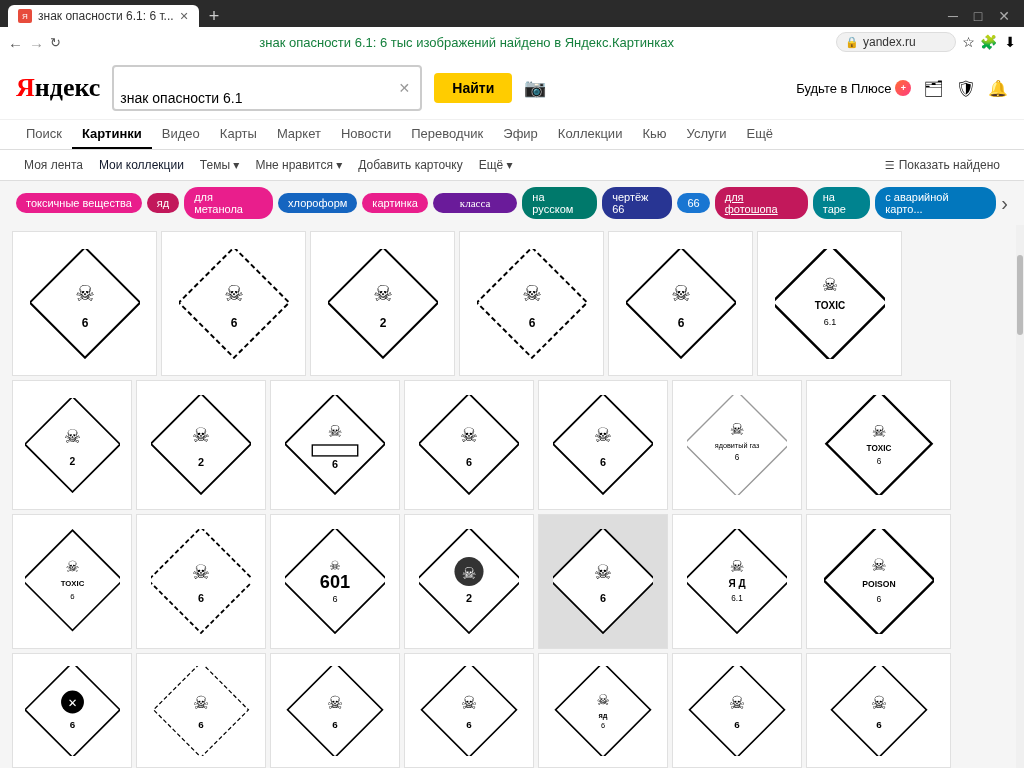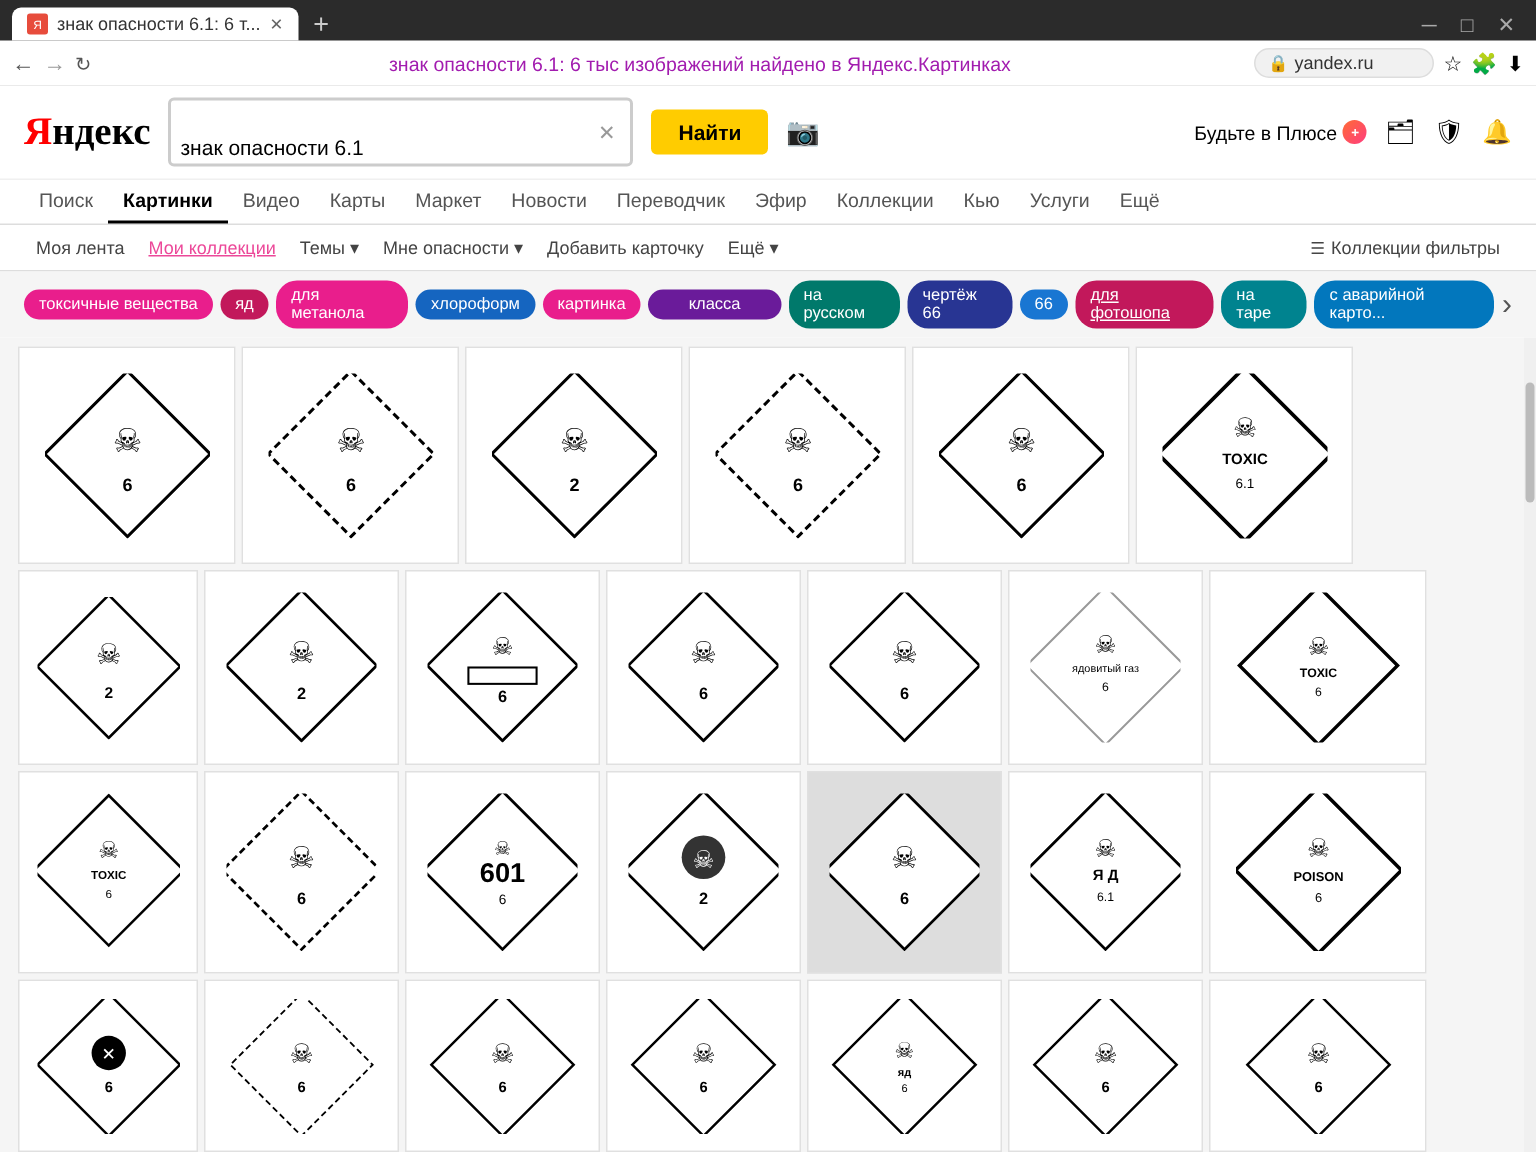--- a/index.html
+++ b/index.html
@@ -23,21 +23,21 @@
       <button style="background:none; border:none; cursor:pointer; color:#aaa; font-size:14px; padding:2px 6px;">✕</button>
     </div>
   </div>
 
   <div style="background:#fff; display:flex; align-items:center; padding:5px 8px; gap:6px;">
     <button style="background:none; border:none; cursor:pointer; color:#555; font-size:15px;">←</button>
     <button style="background:none; border:none; cursor:pointer; color:#999; font-size:15px;">→</button>
     <button style="background:none; border:none; cursor:pointer; color:#555; font-size:13px;">↻</button>
 
     <div style="flex:1; display:flex; align-items:center; justify-content:center; gap:8px;">
-      <span style="font-size:13px; color:#a21caf; text-align:center; flex:0 0 auto;margin-left:36px;">знак опасности 6.1: 6 тыс изображений найдено в Яндекс.Картинках</span>
+      <span style="font-size:13px; color:#15803d; text-align:center; flex:0 0 auto;margin-left:36px;">знак опасности 6.1: 6 тыс изображений найдено в Яндекс.Картинках</span>
     </div>
 
     <div style="display:flex; align-items:center; background:#f1f1f1; border:1px solid #ddd; border-radius:20px; padding:2px 8px; gap:4px; width:120px;">
       <span style="font-size:11px; color:#4a4;">🔒</span>
       <span style="font-size:12px; color:#333;">yandex.ru</span>
     </div>
 
     <button style="background:none; border:none; cursor:pointer; font-size:14px;">☆</button>
     <button style="background:none; border:none; cursor:pointer; font-size:14px;">🧩</button>
     <button style="background:none; border:none; cursor:pointer; font-size:14px;">⬇</button>
@@ -75,38 +75,38 @@
     <a style="padding:6px 10px; font-size:13px; color:#555; cursor:pointer; text-decoration:none; border-bottom:2px solid transparent;">Переводчик</a>
     <a style="padding:6px 10px; font-size:13px; color:#555; cursor:pointer; text-decoration:none; border-bottom:2px solid transparent;">Эфир</a>
     <a style="padding:6px 10px; font-size:13px; color:#555; cursor:pointer; text-decoration:none; border-bottom:2px solid transparent;">Коллекции</a>
     <a style="padding:6px 10px; font-size:13px; color:#555; cursor:pointer; text-decoration:none; border-bottom:2px solid transparent;">Кью</a>
     <a style="padding:6px 10px; font-size:13px; color:#555; cursor:pointer; text-decoration:none; border-bottom:2px solid transparent;">Услуги</a>
     <a style="padding:6px 10px; font-size:13px; color:#555; cursor:pointer; text-decoration:none; border-bottom:2px solid transparent;">Ещё</a>
   </div>
 
   <div style="display:flex; align-items:center; padding:4px 16px; background:#fff; border-bottom:1px solid #ddd; font-size:12px;">
     <span style="padding:4px 8px; cursor:pointer; color:#444;">Моя лента</span>
-    <span style="padding:4px 8px; cursor:pointer; color:#ec4899;text-decoration:underline;">Мои коллекции</span>
+    <span style="padding:4px 8px; cursor:pointer; color:#0f172a;">Мои коллекции</span>
     <span style="padding:4px 8px; cursor:pointer; color:#444; display:flex; align-items:center; gap:2px;">Темы ▾</span>
-    <span style="padding:4px 8px; cursor:pointer; color:#444;">Мне опасности ▾</span>
+    <span style="padding:4px 8px; cursor:pointer; color:#444;">Мне нравится ▾</span>
     <span style="padding:4px 8px; cursor:pointer; color:#444;">Добавить карточку</span>
     <span style="padding:4px 8px; cursor:pointer; color:#444;">Ещё ▾</span>
     <span style="margin-left:auto; padding:4px 8px; cursor:pointer; color:#444; display:flex; align-items:center; gap:4px;">
       <span style="font-size:11px;">☰</span>
-      <span>Коллекции фильтры</span>
+      <span>Показать найдено</span>
     </span>
   </div>
 
   <div style="display:flex; gap:5px; padding:6px 16px; background:#f5f5f5; overflow:hidden; align-items:center;">
     <span style="background:#e91e8c; color:white; border-radius:14px; padding:4px 10px; font-size:11px; cursor:pointer; white-space:nowrap;">токсичные вещества</span>
     <span style="background:#c2185b; color:white; border-radius:14px; padding:4px 10px; font-size:11px; cursor:pointer;">яд</span>
     <span style="background:#e91e8c; color:white; border-radius:14px; padding:4px 10px; font-size:11px; cursor:pointer;">для метанола</span>
     <span style="background:#1565c0; color:white; border-radius:14px; padding:4px 10px; font-size:11px; cursor:pointer;">хлороформ</span>
     <span style="background:#e91e8c; color:white; border-radius:14px; padding:4px 10px; font-size:11px; cursor:pointer;">картинка</span>
-    <span style="background:#6a1b9a; color:white; border-radius:14px; padding:4px 27px; font-size:11px; cursor:pointer;">класса</span>
+    <span style="background:#6a1b9a; color:white; border-radius:14px; padding:4px 27px; font-size:11px; cursor:pointer;font-family:Liberation Serif, serif;">класса</span>
     <span style="background:#00796b; color:white; border-radius:14px; padding:4px 10px; font-size:11px; cursor:pointer;">на русском</span>
     <span style="background:#283593; color:white; border-radius:14px; padding:4px 10px; font-size:11px; cursor:pointer;">чертёж 66</span>
     <span style="background:#1976d2; color:white; border-radius:14px; padding:4px 10px; font-size:11px; cursor:pointer;text-align:right;">66</span>
     <span style="background:#c2185b; color:white; border-radius:14px; padding:4px 10px; font-size:11px; cursor:pointer;text-decoration:underline;">для фотошопа</span>
     <span style="background:#00838f; color:white; border-radius:14px; padding:4px 10px; font-size:11px; cursor:pointer;">на таре</span>
     <span style="background:#0277bd; color:white; border-radius:14px; padding:4px 10px; font-size:11px; cursor:pointer;">с аварийной карто...</span>
     <button style="background:none; border:none; font-size:20px; cursor:pointer; color:#555;">›</button>
   </div>
 
   <div style="position:relative; background:#f5f5f5; padding:6px 12px; overflow:hidden;">

